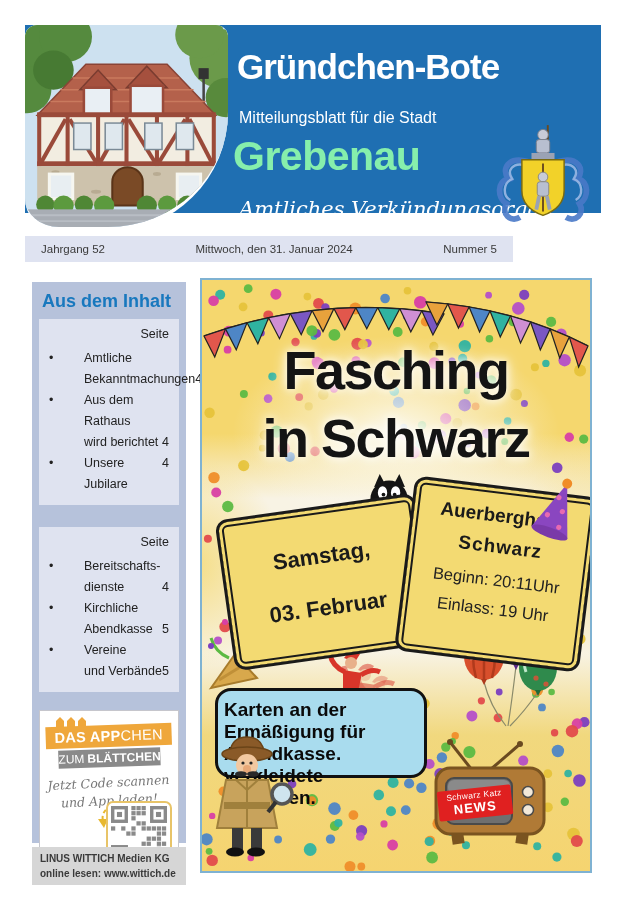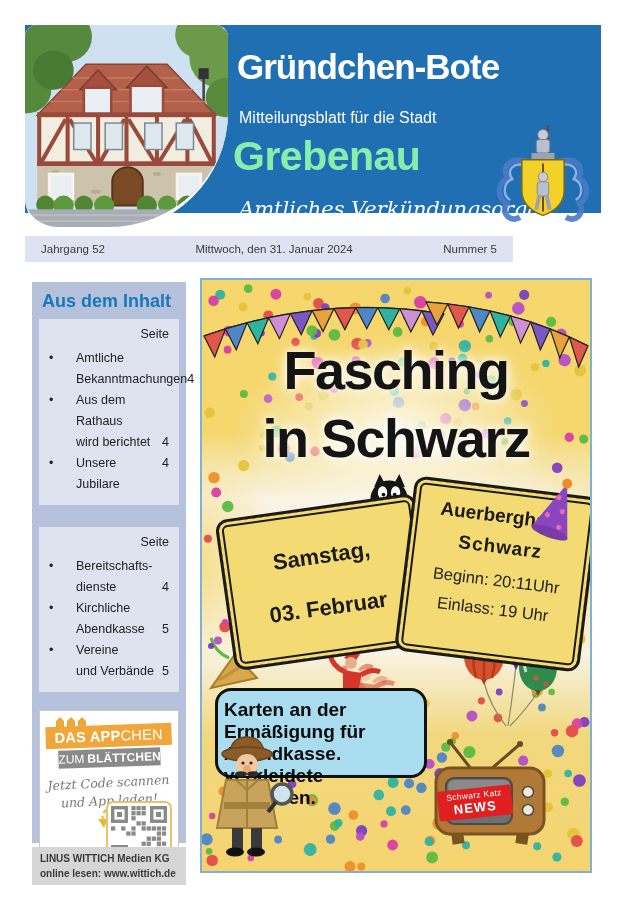--- a/index.html
+++ b/index.html
@@ -22,21 +22,21 @@
   .issue-bar{position:absolute;left:25px;top:236px;width:488px;height:26px;background:var(--issue-bar-bg,#dfe3f1);
              display:flex;align-items:center;justify-content:space-between;padding:0 16px;box-sizing:border-box;
              font-size:11.5px;color:#3a3a3a;text-align:right;}
 
   
   .sidebar{position:absolute;left:32px;top:282px;width:154px;height:561px;background:var(--sidebar-panel,#b6c2db);}
   .sidebar-title{padding:9px 10px 7px;font-weight:bold;font-size:18px;color:var(--toc-title-blue,#1878be);}
   .toc-box{margin:0 7px;background:var(--sidebar-box,#dfe3f0);padding:8px 10px 10px;box-sizing:border-box;}
   .toc-box.second{margin-top:22px;}
   .seite{text-align:right;font-size:12.5px;color:#222;margin-bottom:7px;}
-  .toc-item{display:flex;gap:19px;font-size:12.5px;line-height:21px;color:#222;}
+  .toc-item{display:flex;gap:27px;font-size:12.5px;line-height:21px;color:#222;}
   .bullet{width:8px;flex:0 0 8px;}
   .bullet::before{content:"•";}
   .toc-lines{flex:1;}
   .toc-line{display:flex;justify-content:space-between;}
 
   
   .app-ad{position:relative;margin:18px 7px 0;height:164px;background:#fff;border:1px solid #c6c6cc;box-sizing:border-box;}
   .houses{position:absolute;top:4px;left:14px;width:36px;height:12px;}
   .banner-wrap{position:relative;margin:14px 6px 0;transform:rotate(-2deg);}
   .banner-top{background:var(--app-banner-orange,#efa73b);color:#fff;text-align:center;font-size:14.5px;padding:3px 0;letter-spacing:.3px;}

